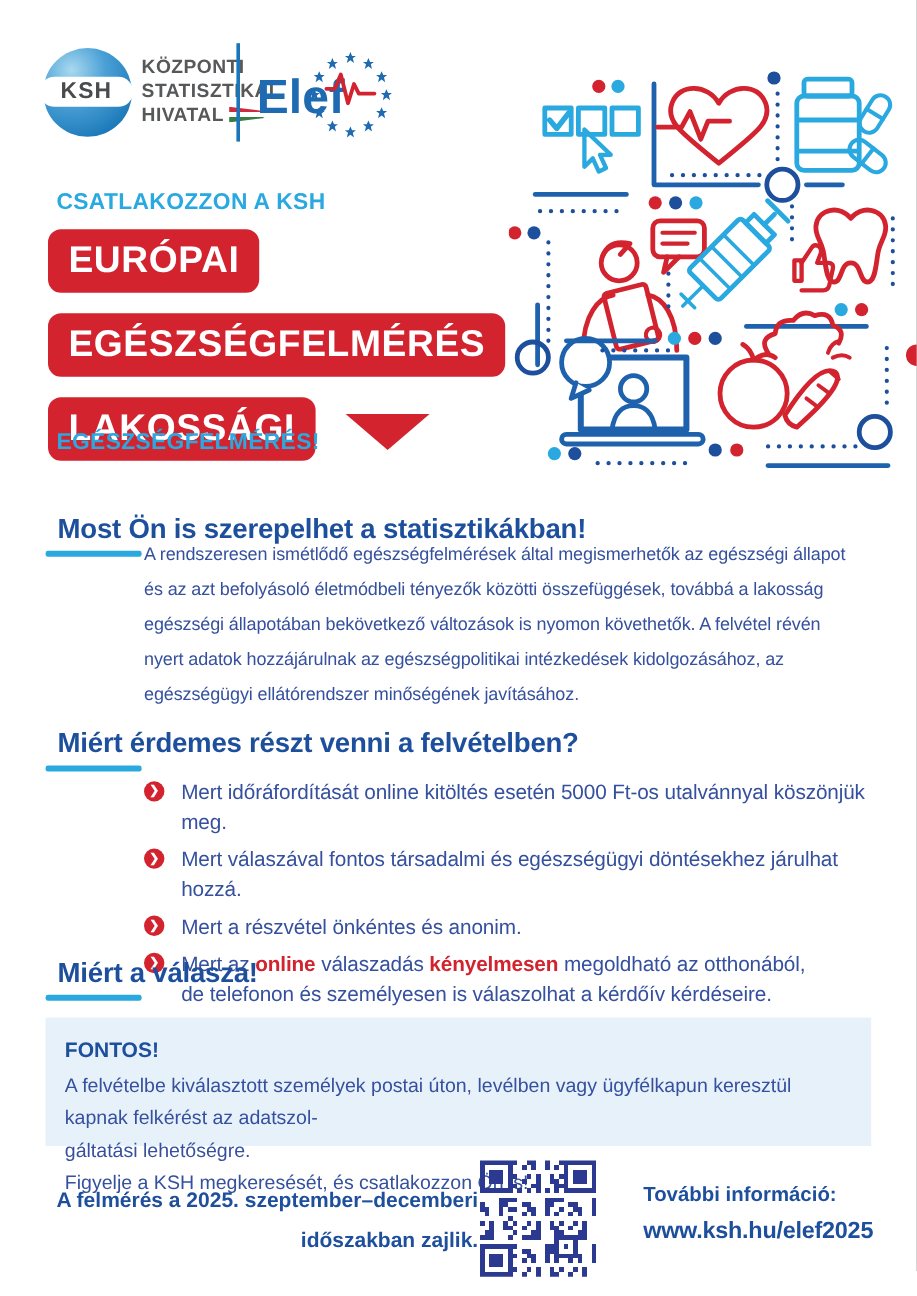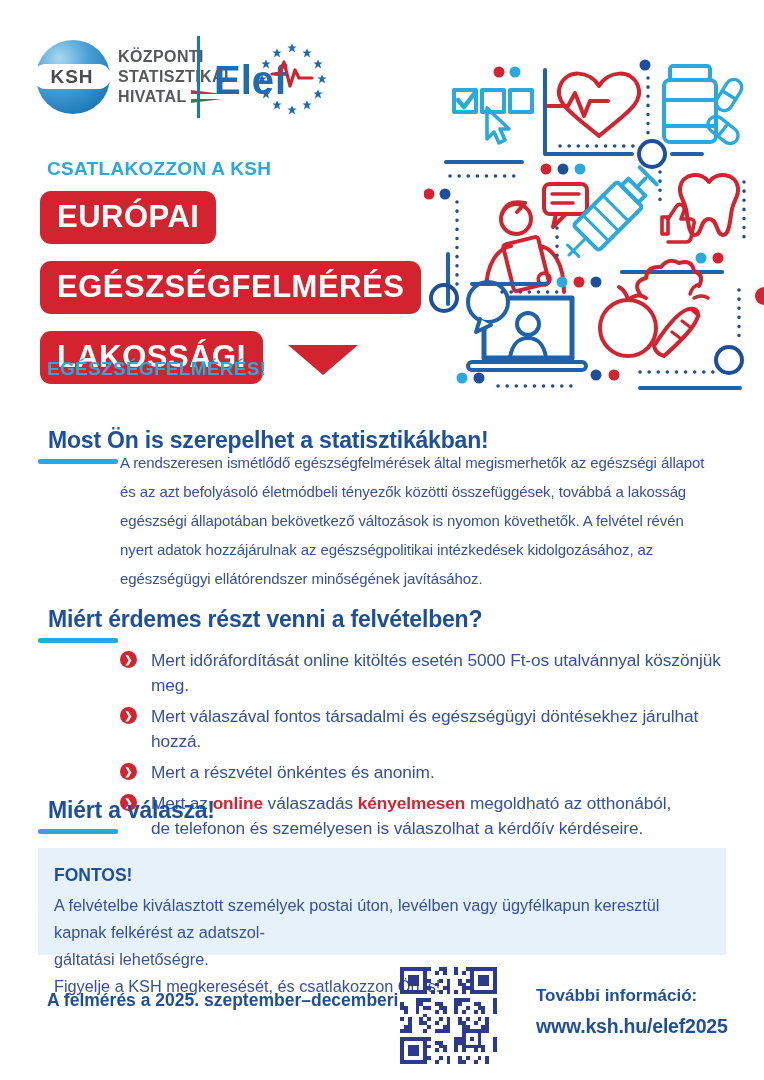--- a/index.html
+++ b/index.html
@@ -269,20 +269,21 @@
 
   <div class="fontos">
     <div class="fontos-title">FONTOS!</div>
     <p>A felvételbe kiválasztott személyek postai úton, levélben vagy ügyfélkapun keresztül kapnak felkérést az adatszol-</p>
     <p>gáltatási lehetőségre.</p>
     <p>Figyelje a KSH megkeresését, és csatlakozzon Ön is!</p>
   </div>
 
   <div class="period">
     <div>A felmérés a 2025. szeptember–decemberi</div>
+    <div>időszakban zajlik.</div>
   </div>
 
   <svg class="qr" viewBox="0 0 100 100" shape-rendering="crispEdges">
     <g id="qr-modules" fill="#2b3990">
         <rect x="0" y="0" width="4" height="4"></rect>
         <rect x="4" y="0" width="4" height="4"></rect>
         <rect x="8" y="0" width="4" height="4"></rect>
         <rect x="12" y="0" width="4" height="4"></rect>
         <rect x="16" y="0" width="4" height="4"></rect>
         <rect x="20" y="0" width="4" height="4"></rect>

